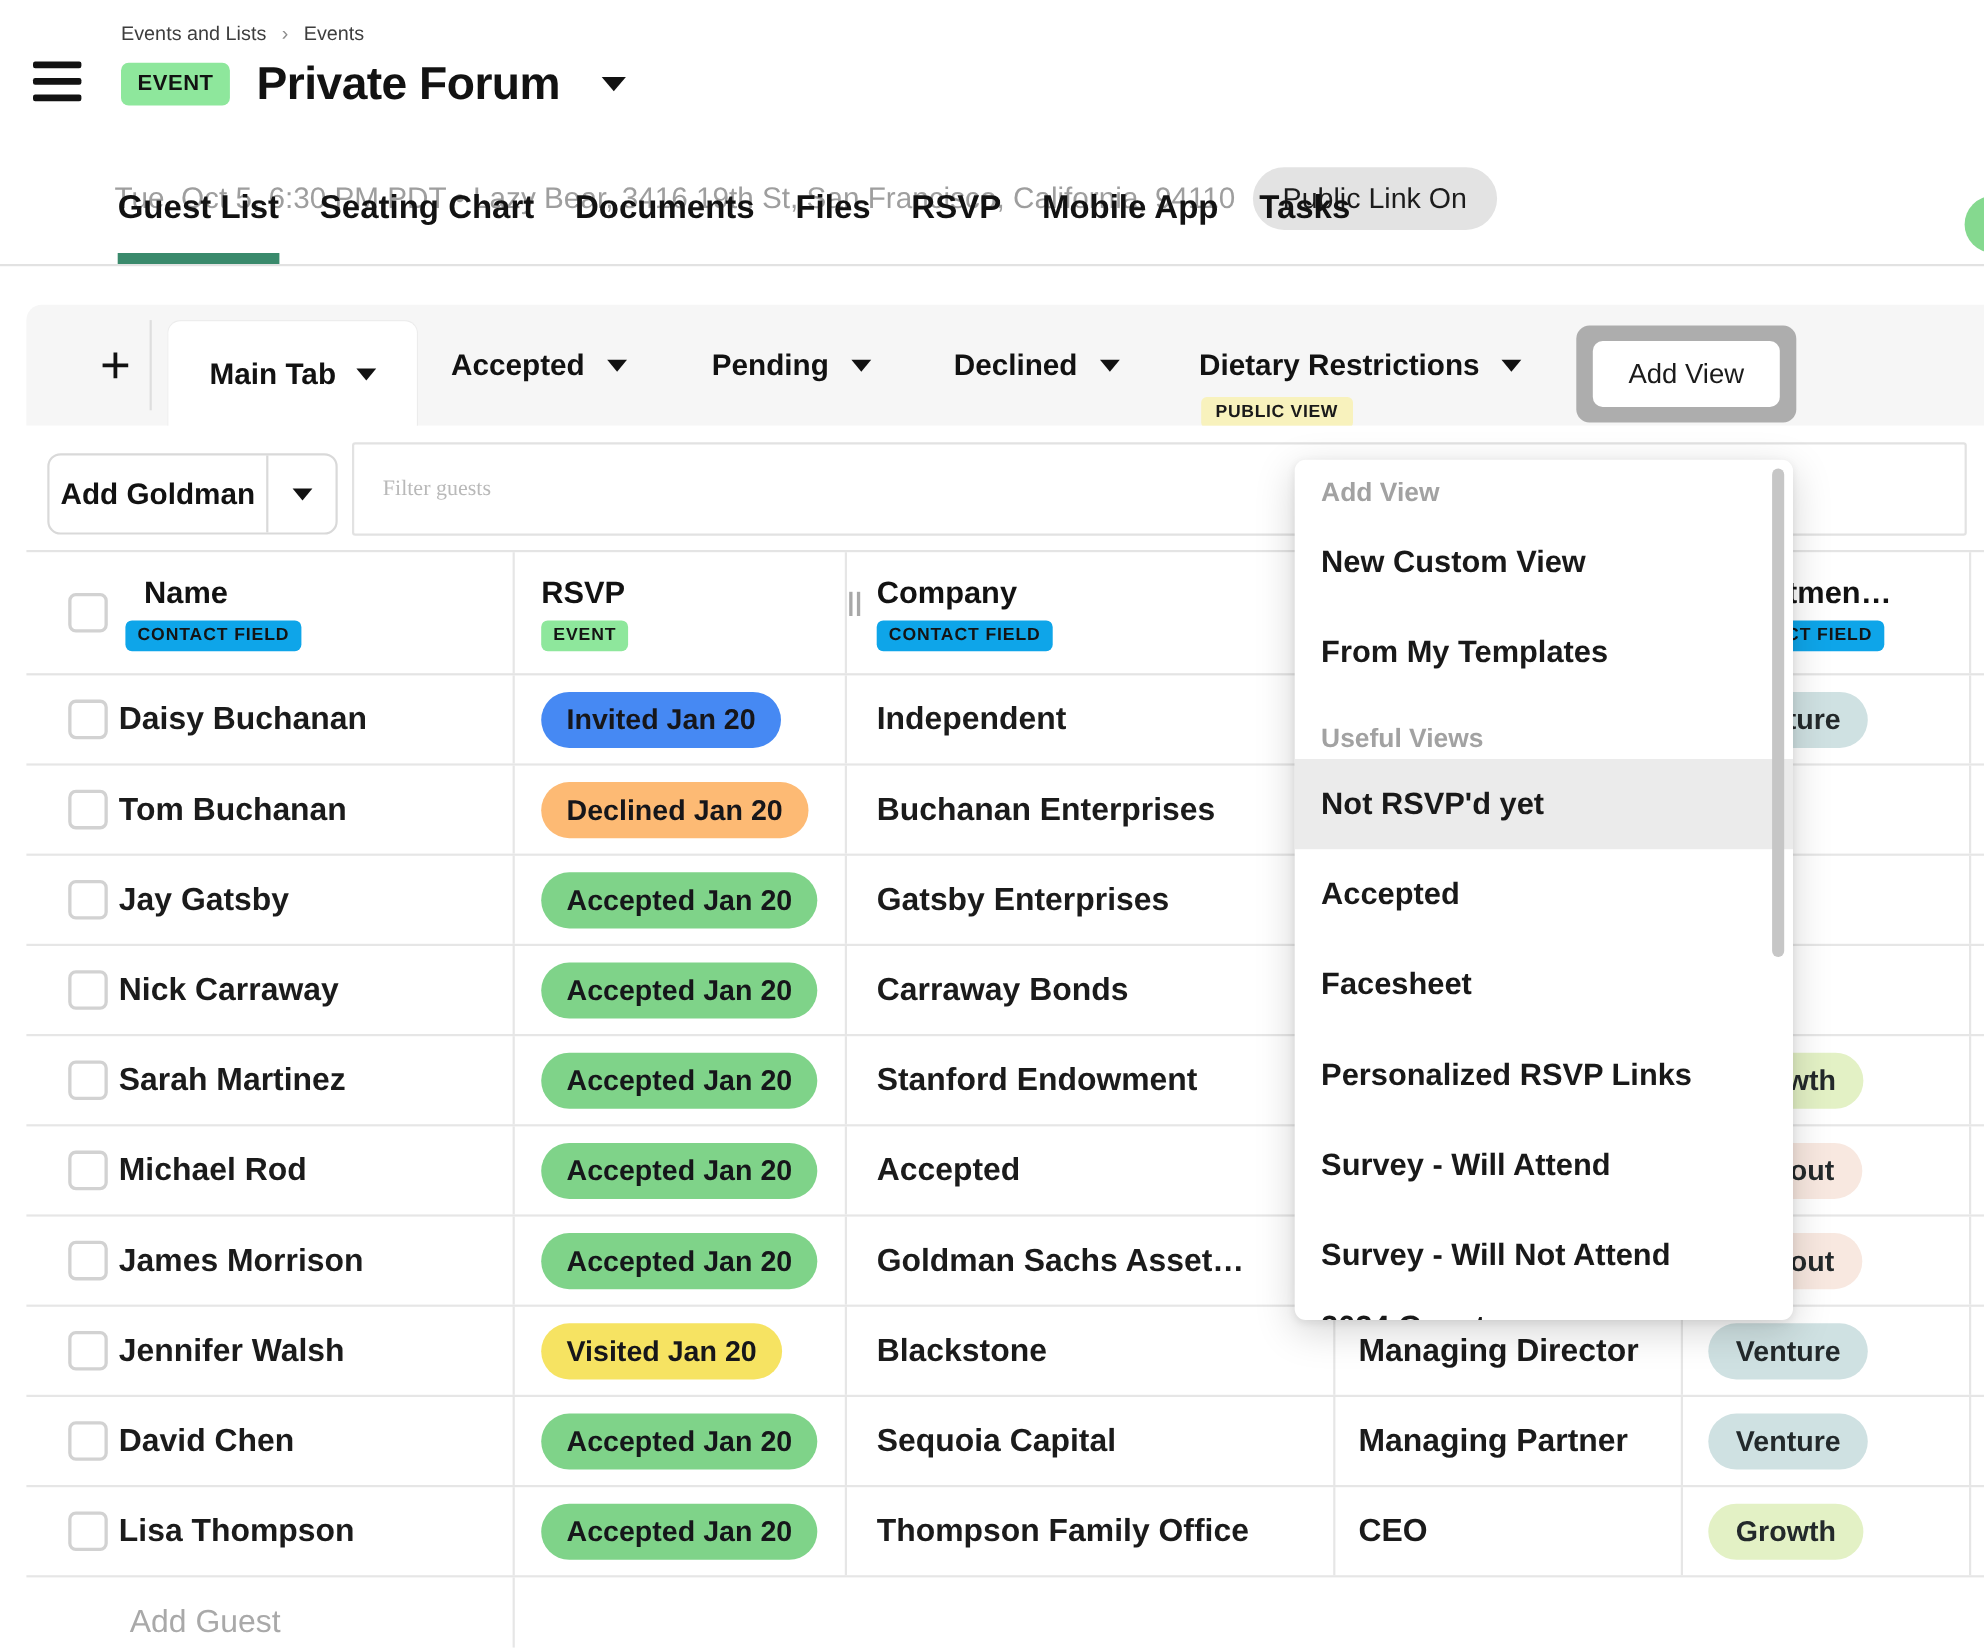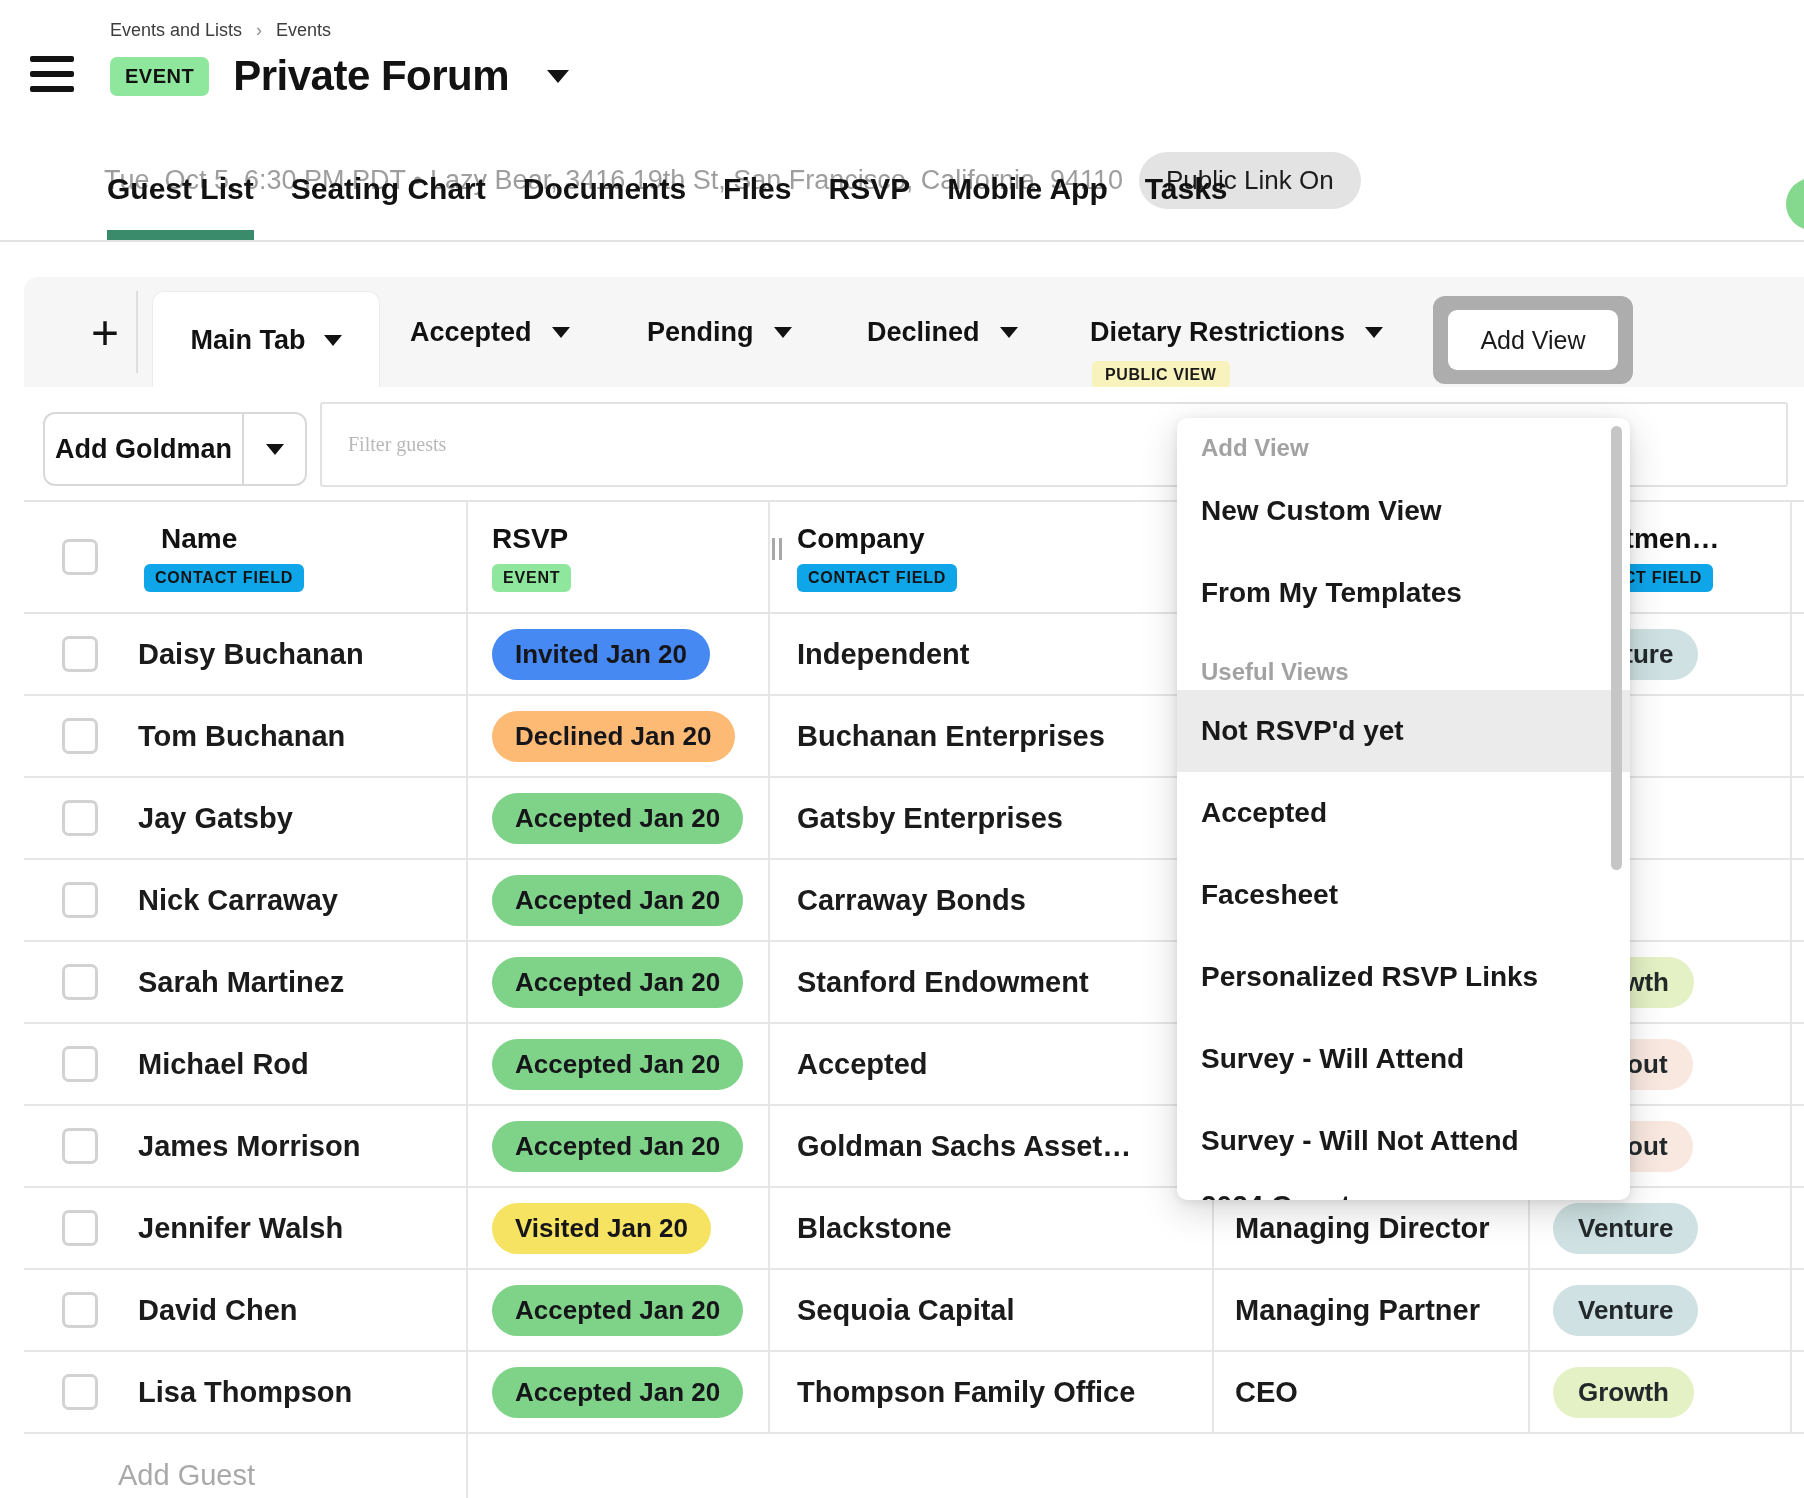--- a/index.html
+++ b/index.html
@@ -53,21 +53,21 @@
   .filter-input{position:absolute;left:320px;top:15px;width:1468px;height:85px;border:2px solid #e2e2e2;border-radius:3px;box-sizing:border-box;font-size:20px;color:#3a3a3a;padding:0 26px;font-family:Liberation Serif, serif;background:#fff;}
   .filter-input::placeholder{color:#b9b9b9;}
 
   
   .table{position:absolute;left:24px;top:500px;width:1780px;}
   .trow{display:grid;grid-template-columns:444px 302px 444px 316px 262px 12px;align-items:center;}
   .thead{height:110px;border-top:2px solid #e4e4e4;border-bottom:2px solid #e4e4e4;}
   .tbody-row{height:80px;border-bottom:2px solid #e6e6e6;font-weight:bold;}
   .cell{height:100%;display:flex;align-items:center;box-sizing:border-box;overflow:visible;white-space:nowrap;}
   .cborder{border-right:2px solid #e6e6e6;}
-  .c-name{padding-left:38px;gap:40px;}
+  .c-name{padding-left:38px;gap:10px;}
   .c-rsvp{padding-left:24px;}
   .c-company{padding-left:27px;position:relative;}
   .c-title{padding-left:21px;}
   .c-seg{padding-left:23px;}
   .checkbox{width:30px;height:30px;border:3px solid #d2d2d2;border-radius:7px;background:#fff;flex:0 0 auto;cursor:pointer;}
   .hstack{display:flex;flex-direction:column;gap:9px;justify-content:center;}
   .hlabel{font-size:28px;font-weight:700;color:#121212;}
   .hbadge{align-self:flex-start;font-size:16px;font-weight:700;letter-spacing:.8px;padding:5px 11px;border-radius:6px;color:#141414;}
   .hbadge.contact{background:#0ea5e9;}
   .hbadge.event{background:#8ee79c;}

